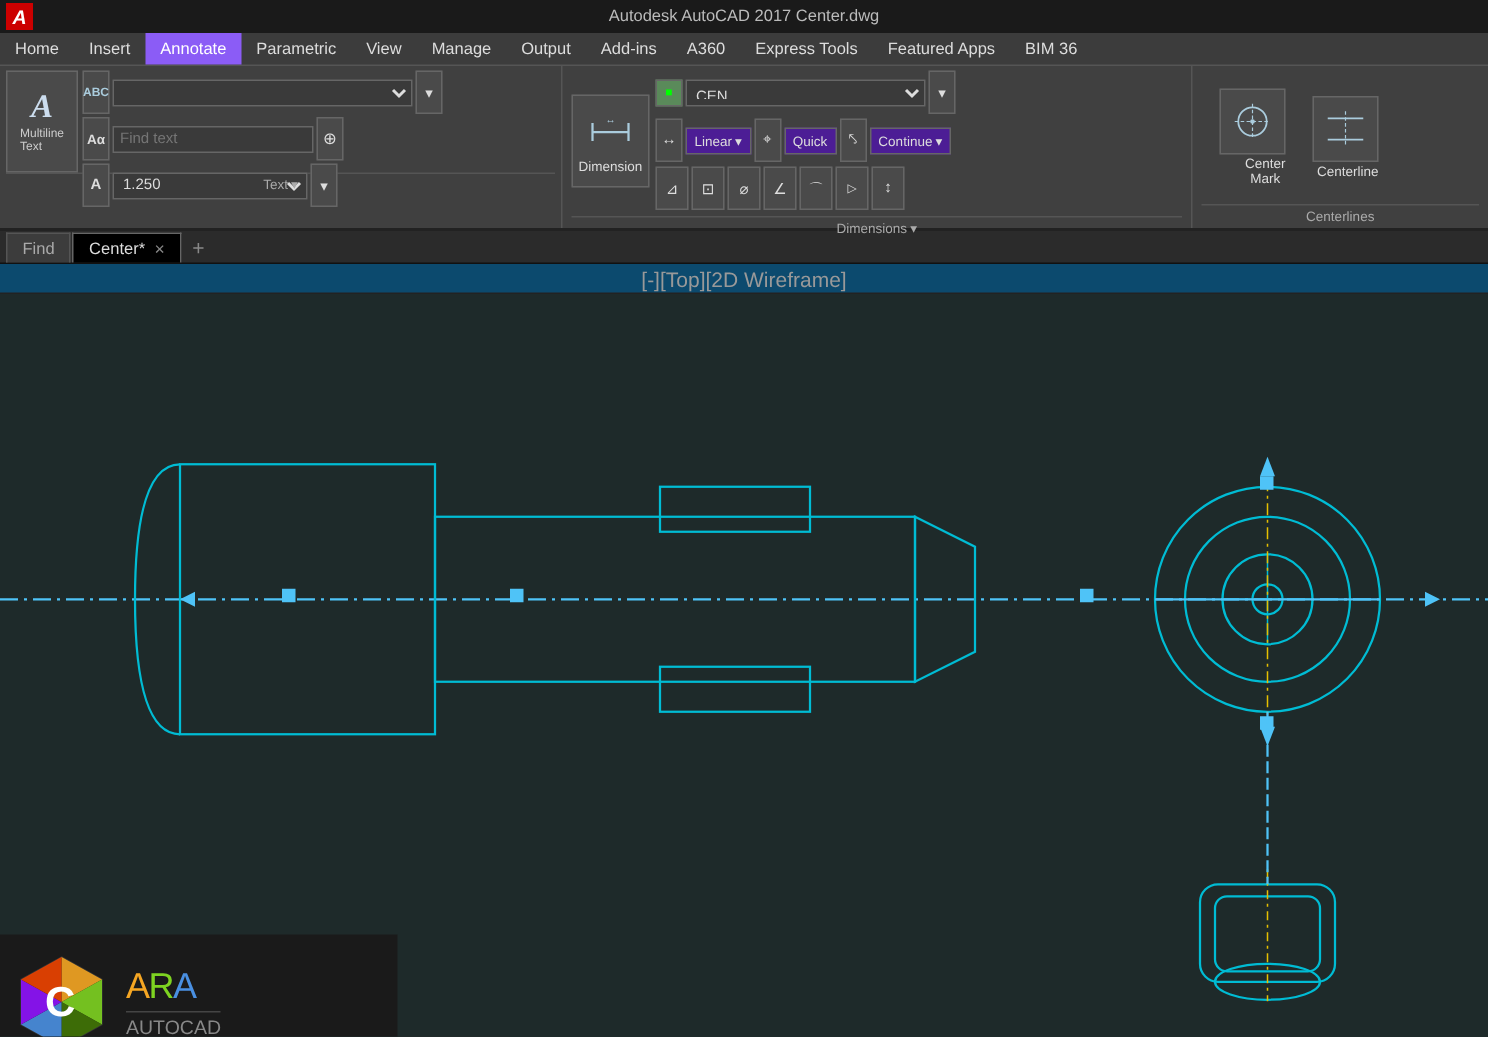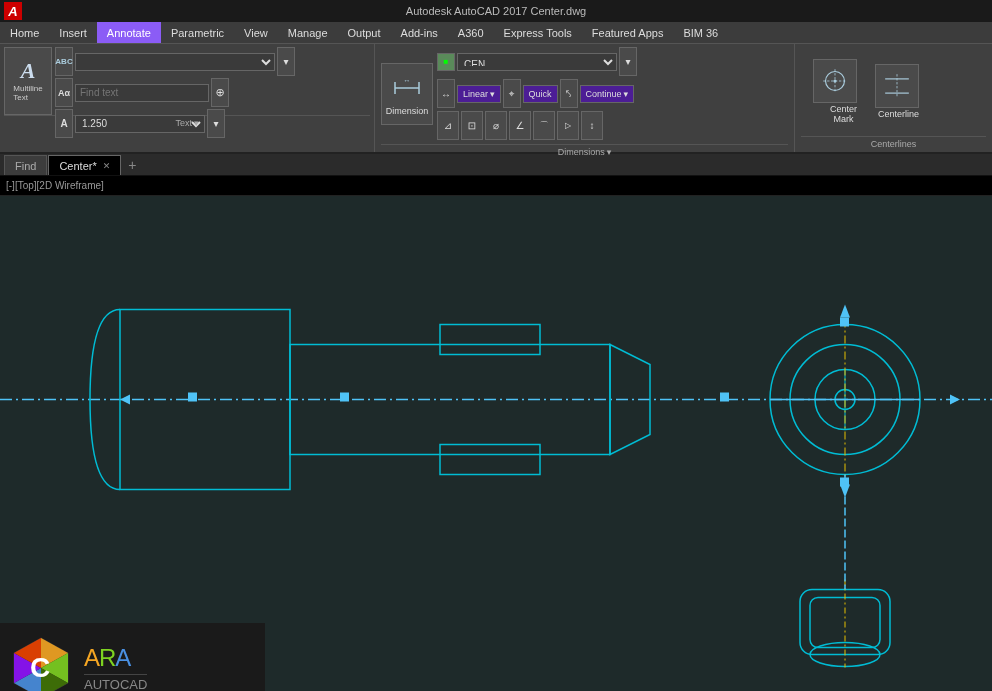--- a/index.html
+++ b/index.html
@@ -266,27 +266,28 @@
       font-size: 11px;
       gap: 6px;
     }
     .tab.active { background: #000000; color: #ddd; border-color: #666; }
     .tab-close { font-size: 9px; color: #888; cursor: pointer; }
     .tab-add { width: 20px; height: 20px; display: flex; align-items: center; justify-content: center; color: #888; cursor: pointer; font-size: 14px; }
 
     
     #view-bar {
       height: 20px;
-      background: #000000;
+      background: #0c4a6e;
       display: flex;
       align-items: center;
       padding: 0 6px;
       color: #999;
-      font-size: 10px;
+      font-size: 14px;
       border-bottom: 1px solid #222;
+      justify-content: center;
     }
 
     
     #canvas {
       position: relative;
       background: #1e2a2a;
       overflow: hidden;
     }
 
     

